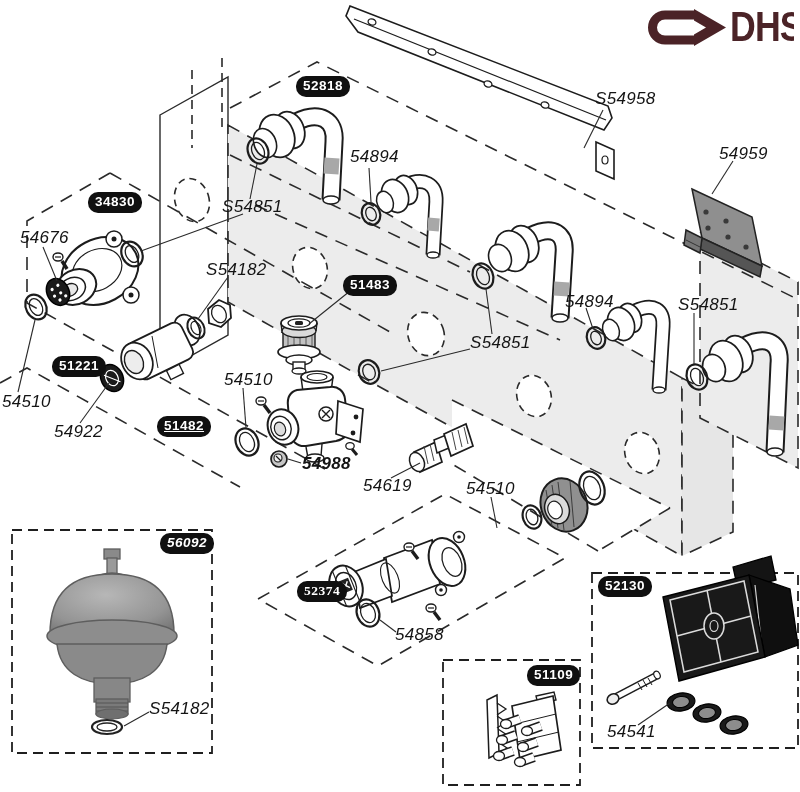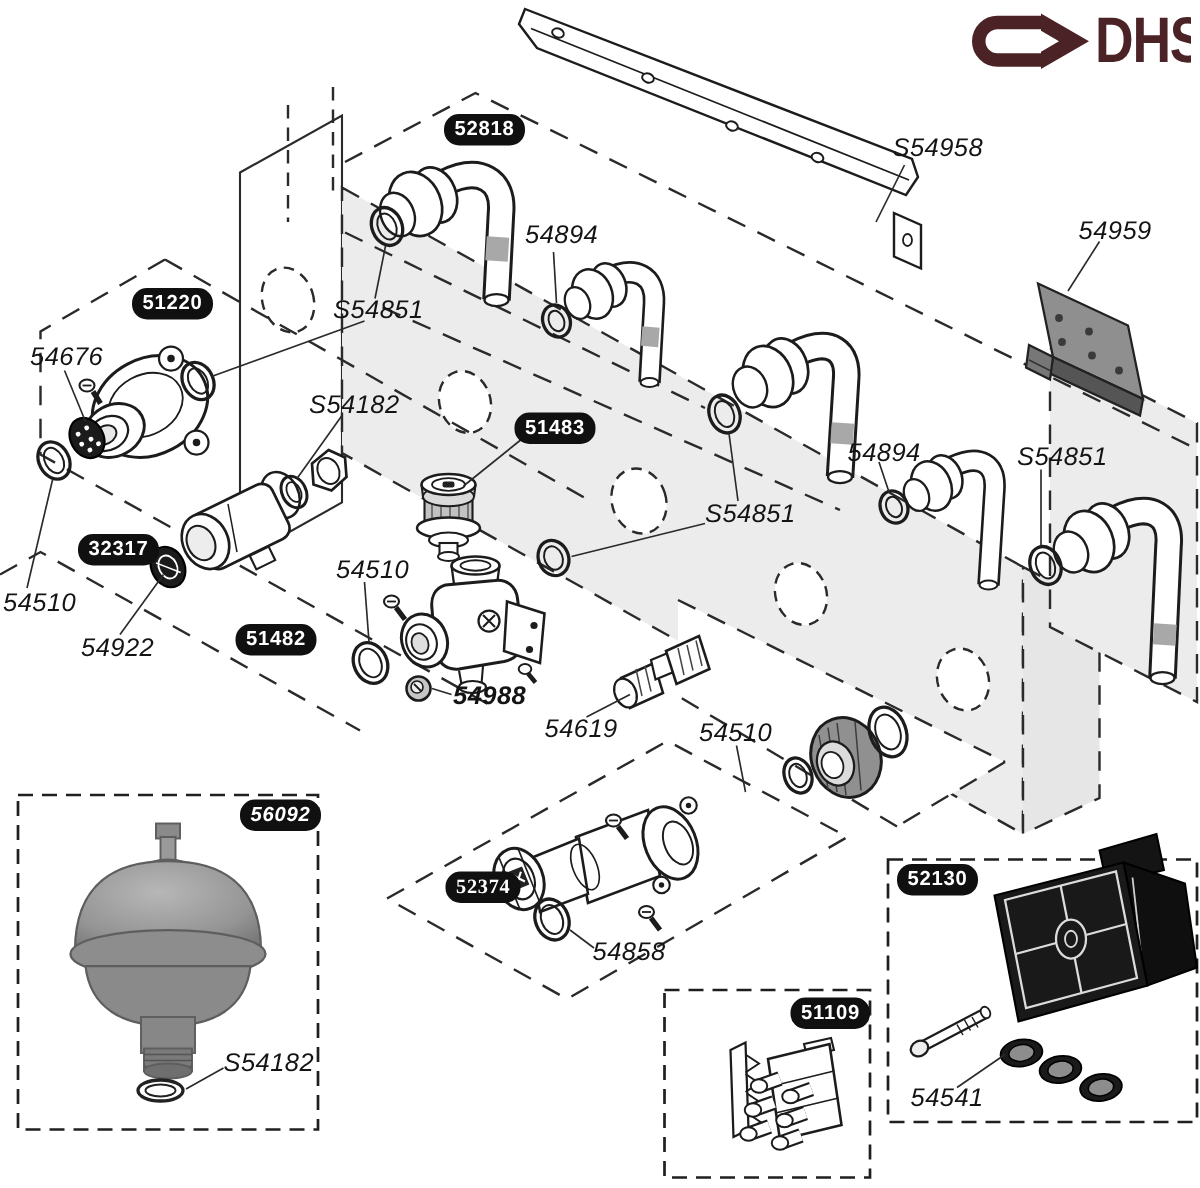--- a/index.html
+++ b/index.html
@@ -478,24 +478,24 @@
     <g fill="#4b2327">
       <path d="M50,9 H21 A12.5,12.5 0 0 0 21,34 H50" fill="none" stroke="#4b2327" stroke-width="9"></path>
       <path d="M50,3 L82,21.5 L50,40 L50,28.5 L62,21.5 L50,14.5 Z"></path>
     </g>
     <text transform="translate(86,35) scale(0.83,1)" font-family="Liberation Sans, sans-serif" font-weight="bold" font-size="43" letter-spacing="-1" fill="#4b2327">DHS</text>
   </svg>
 </div>
 
 <div id="labels-layer">
       <div class="pbox" style="left: 296px; top: 76px;">52818</div>
-      <div class="pbox" style="left: 88px; top: 192px;">51220</div>
+      <div class="pbox" style="left: 88px; top: 192px;">34830</div>
       <div class="pbox" style="left: 343px; top: 275px;">51483</div>
-      <div class="pbox" style="left: 52px; top: 356px;">32317</div>
-      <div class="pbox" style="left: 157px; top: 416px;">51482</div>
+      <div class="pbox" style="left: 52px; top: 356px;">51221</div>
+      <div class="pbox" style="left: 157px; top: 416px; text-decoration: underline;">51482</div>
       <div class="pbox" style="left: 160px; top: 533px; font-style: italic;">56092</div>
       <div class="pbox" style="left: 297px; top: 581px; font-family: Liberation Serif, serif;">52374</div>
       <div class="pbox" style="left: 527px; top: 665px;">51109</div>
       <div class="pbox" style="left: 598px; top: 576px;">52130</div>
       <div class="ref" style="left: 595px; top: 90px;">S54958</div>
       <div class="ref" style="left: 719px; top: 145px; text-align: right;">54959</div>
       <div class="ref" style="left: 350px; top: 148px;">54894</div>
       <div class="ref" style="left: 222px; top: 198px;">S54851</div>
       <div class="ref" style="left: 206px; top: 261px;">S54182</div>
       <div class="ref" style="left: 20px; top: 229px;">54676</div>

